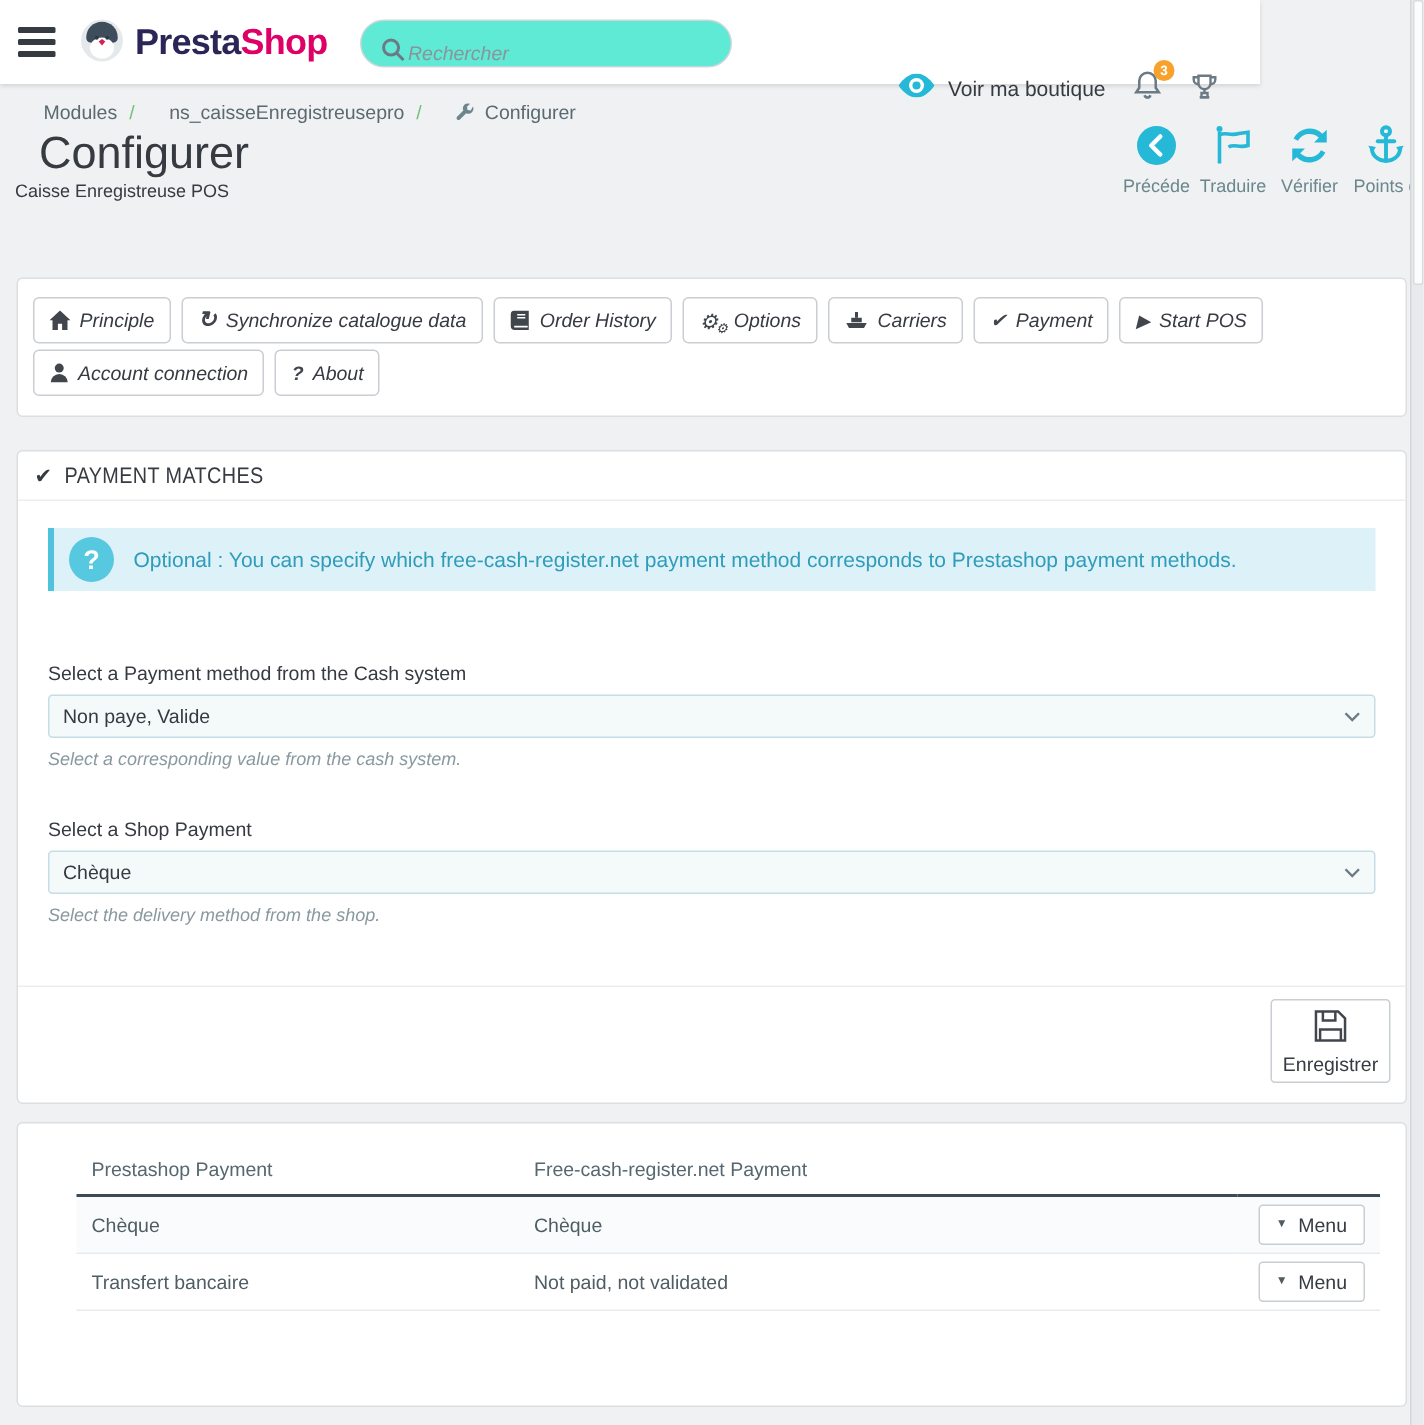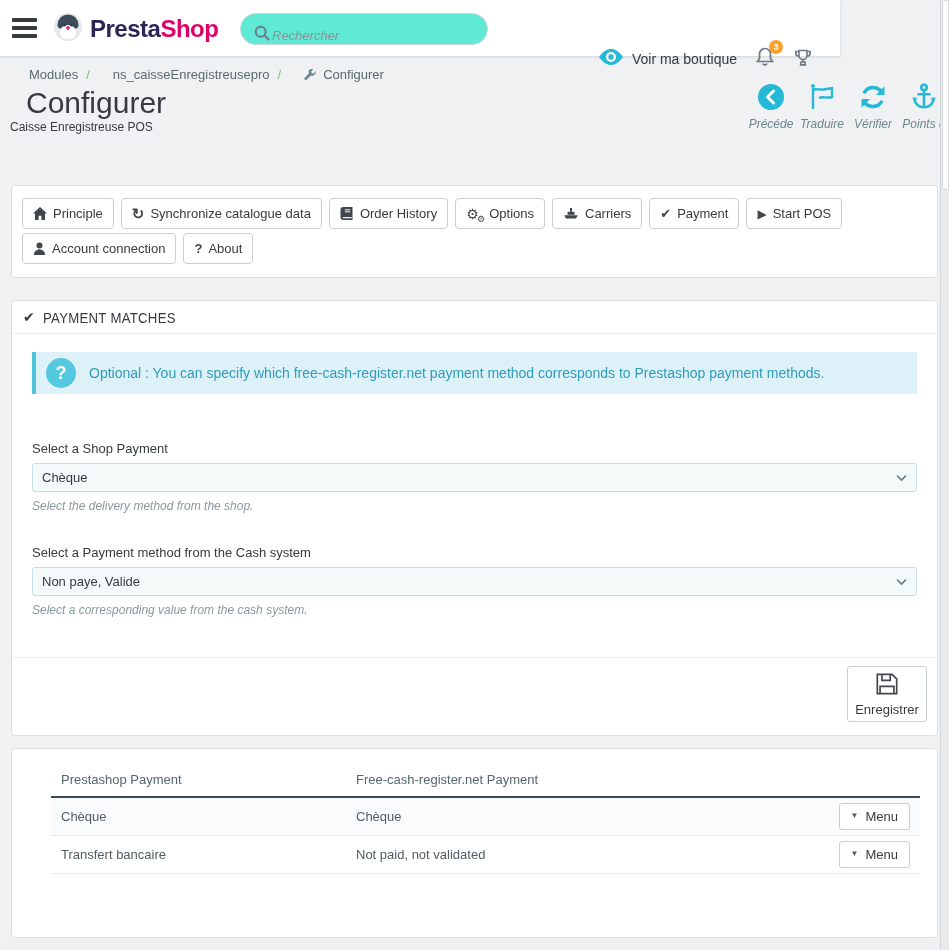--- a/index.html
+++ b/index.html
@@ -42,30 +42,30 @@
   .breadcrumb .wrench { display:inline-flex; margin-right:3px; color:#6c868e; vertical-align:middle; }
   .crumb-last { display:flex; align-items:center; gap:4px; }
   .page-title { position:absolute; top:86px; left:26px; font-size:30px; font-weight:400; color:#363a41; }
   .page-subtitle { position:absolute; top:120px; left:10px; font-size:12px; color:#363a41; }
 
   
   .toolbar { position:absolute; top:80px; left:745px; display:flex; }
   .t-action { width:50px; margin-left:1px; display:flex; flex-direction:column; align-items:center; cursor:pointer; }
   .t-icon { height:34px; display:flex; align-items:center; justify-content:center; }
   .t-label { margin-top:3px; font-size:12px; color:#6c868e; white-space:nowrap;
-             max-width:50px; overflow:hidden;font-style:italic; }
+             max-width:50px; overflow:hidden; }
 
   
   .panel { position:absolute; left:11px; width:927px; background:#fff;
            border:1px solid #dcdfe1; border-radius:4px; }
   #panel-tabs { top:185px; height:93px; padding:12px 10px; }
   .tabs { display:flex; flex-wrap:wrap; column-gap:7px; row-gap:4px; }
   .tab-btn { display:inline-flex; align-items:center; gap:6px; height:31px; padding:0 10px;
              border:1px solid #c9ced3; border-radius:4px; background:#fff; cursor:pointer;
-             font-family:inherit; font-size:13px; color:#363a41; white-space:nowrap; }
+             font-family:inherit; font-size:13px; color:#363a41; white-space:nowrap;font-style:italic; }
   .tab-btn .ticn { color:#41464d; display:inline-flex; align-items:center; line-height:1; }
   .gear-wrap { position:relative; display:inline-block; width:17px; }
   .gear-big { font-size:14px; }
   .gear-small { position:absolute; font-size:9px; right:-2px; bottom:-3px; }
 
   .panel-heading { height:33px; display:flex; align-items:center; gap:8px; padding:0 11px;
                    border-bottom:1px solid #ebedee; font-size:15px; color:#363a41; }
   .cond { transform:scaleX(.88); transform-origin:left center; white-space:nowrap; letter-spacing:.3px; }
   .check-glyph { font-size:14px; color:#363a41; }
 
@@ -319,43 +319,43 @@
     <span class="check-glyph">✔</span>
     <span class="cond">PAYMENT MATCHES</span>
   </div>
   <div class="panel-body">
     <div class="alert-info">
       <span class="alert-icon">?</span>
       <span class="alert-text">Optional : You can specify which free-cash-register.net payment method corresponds to Prestashop payment methods.</span>
     </div>
 
     <div class="form-group">
+      <div class="form-label">Select a Payment method from the Cash system</div>
+      <div class="select">
+        <span>Non paye, Valide</span>
+        <span class="chev">
+          <svg width="11" height="7" viewBox="0 0 11 7">
+              <path d="M1 1l4.5 4.5L10 1" stroke="#6b7a85" stroke-width="1.6" fill="none"></path>
+            </svg>
+        </span>
+      </div>
+      <div class="form-help">Select a corresponding value from the cash system.</div>
+    </div>
+
+    <div class="form-group">
       <div class="form-label">Select a Shop Payment</div>
       <div class="select">
         <span>Chèque</span>
         <span class="chev">
           <svg width="11" height="7" viewBox="0 0 11 7">
               <path d="M1 1l4.5 4.5L10 1" stroke="#6b7a85" stroke-width="1.6" fill="none"></path>
             </svg>
         </span>
       </div>
       <div class="form-help">Select the delivery method from the shop.</div>
-    </div>
-
-    <div class="form-group">
-      <div class="form-label">Select a Payment method from the Cash system</div>
-      <div class="select">
-        <span>Non paye, Valide</span>
-        <span class="chev">
-          <svg width="11" height="7" viewBox="0 0 11 7">
-              <path d="M1 1l4.5 4.5L10 1" stroke="#6b7a85" stroke-width="1.6" fill="none"></path>
-            </svg>
-        </span>
-      </div>
-      <div class="form-help">Select a corresponding value from the cash system.</div>
     </div>
   </div>
 
   <div class="panel-footer">
     <button class="save-btn">
       <span>
         <svg width="24" height="24" viewBox="0 0 26 26">
           <g stroke="#41464d" stroke-width="1.8" fill="none">
             <path d="M2.5 2.5h16l5 5v16h-21z"></path>
             <path d="M7.5 2.5V9h9V2.5"></path>

